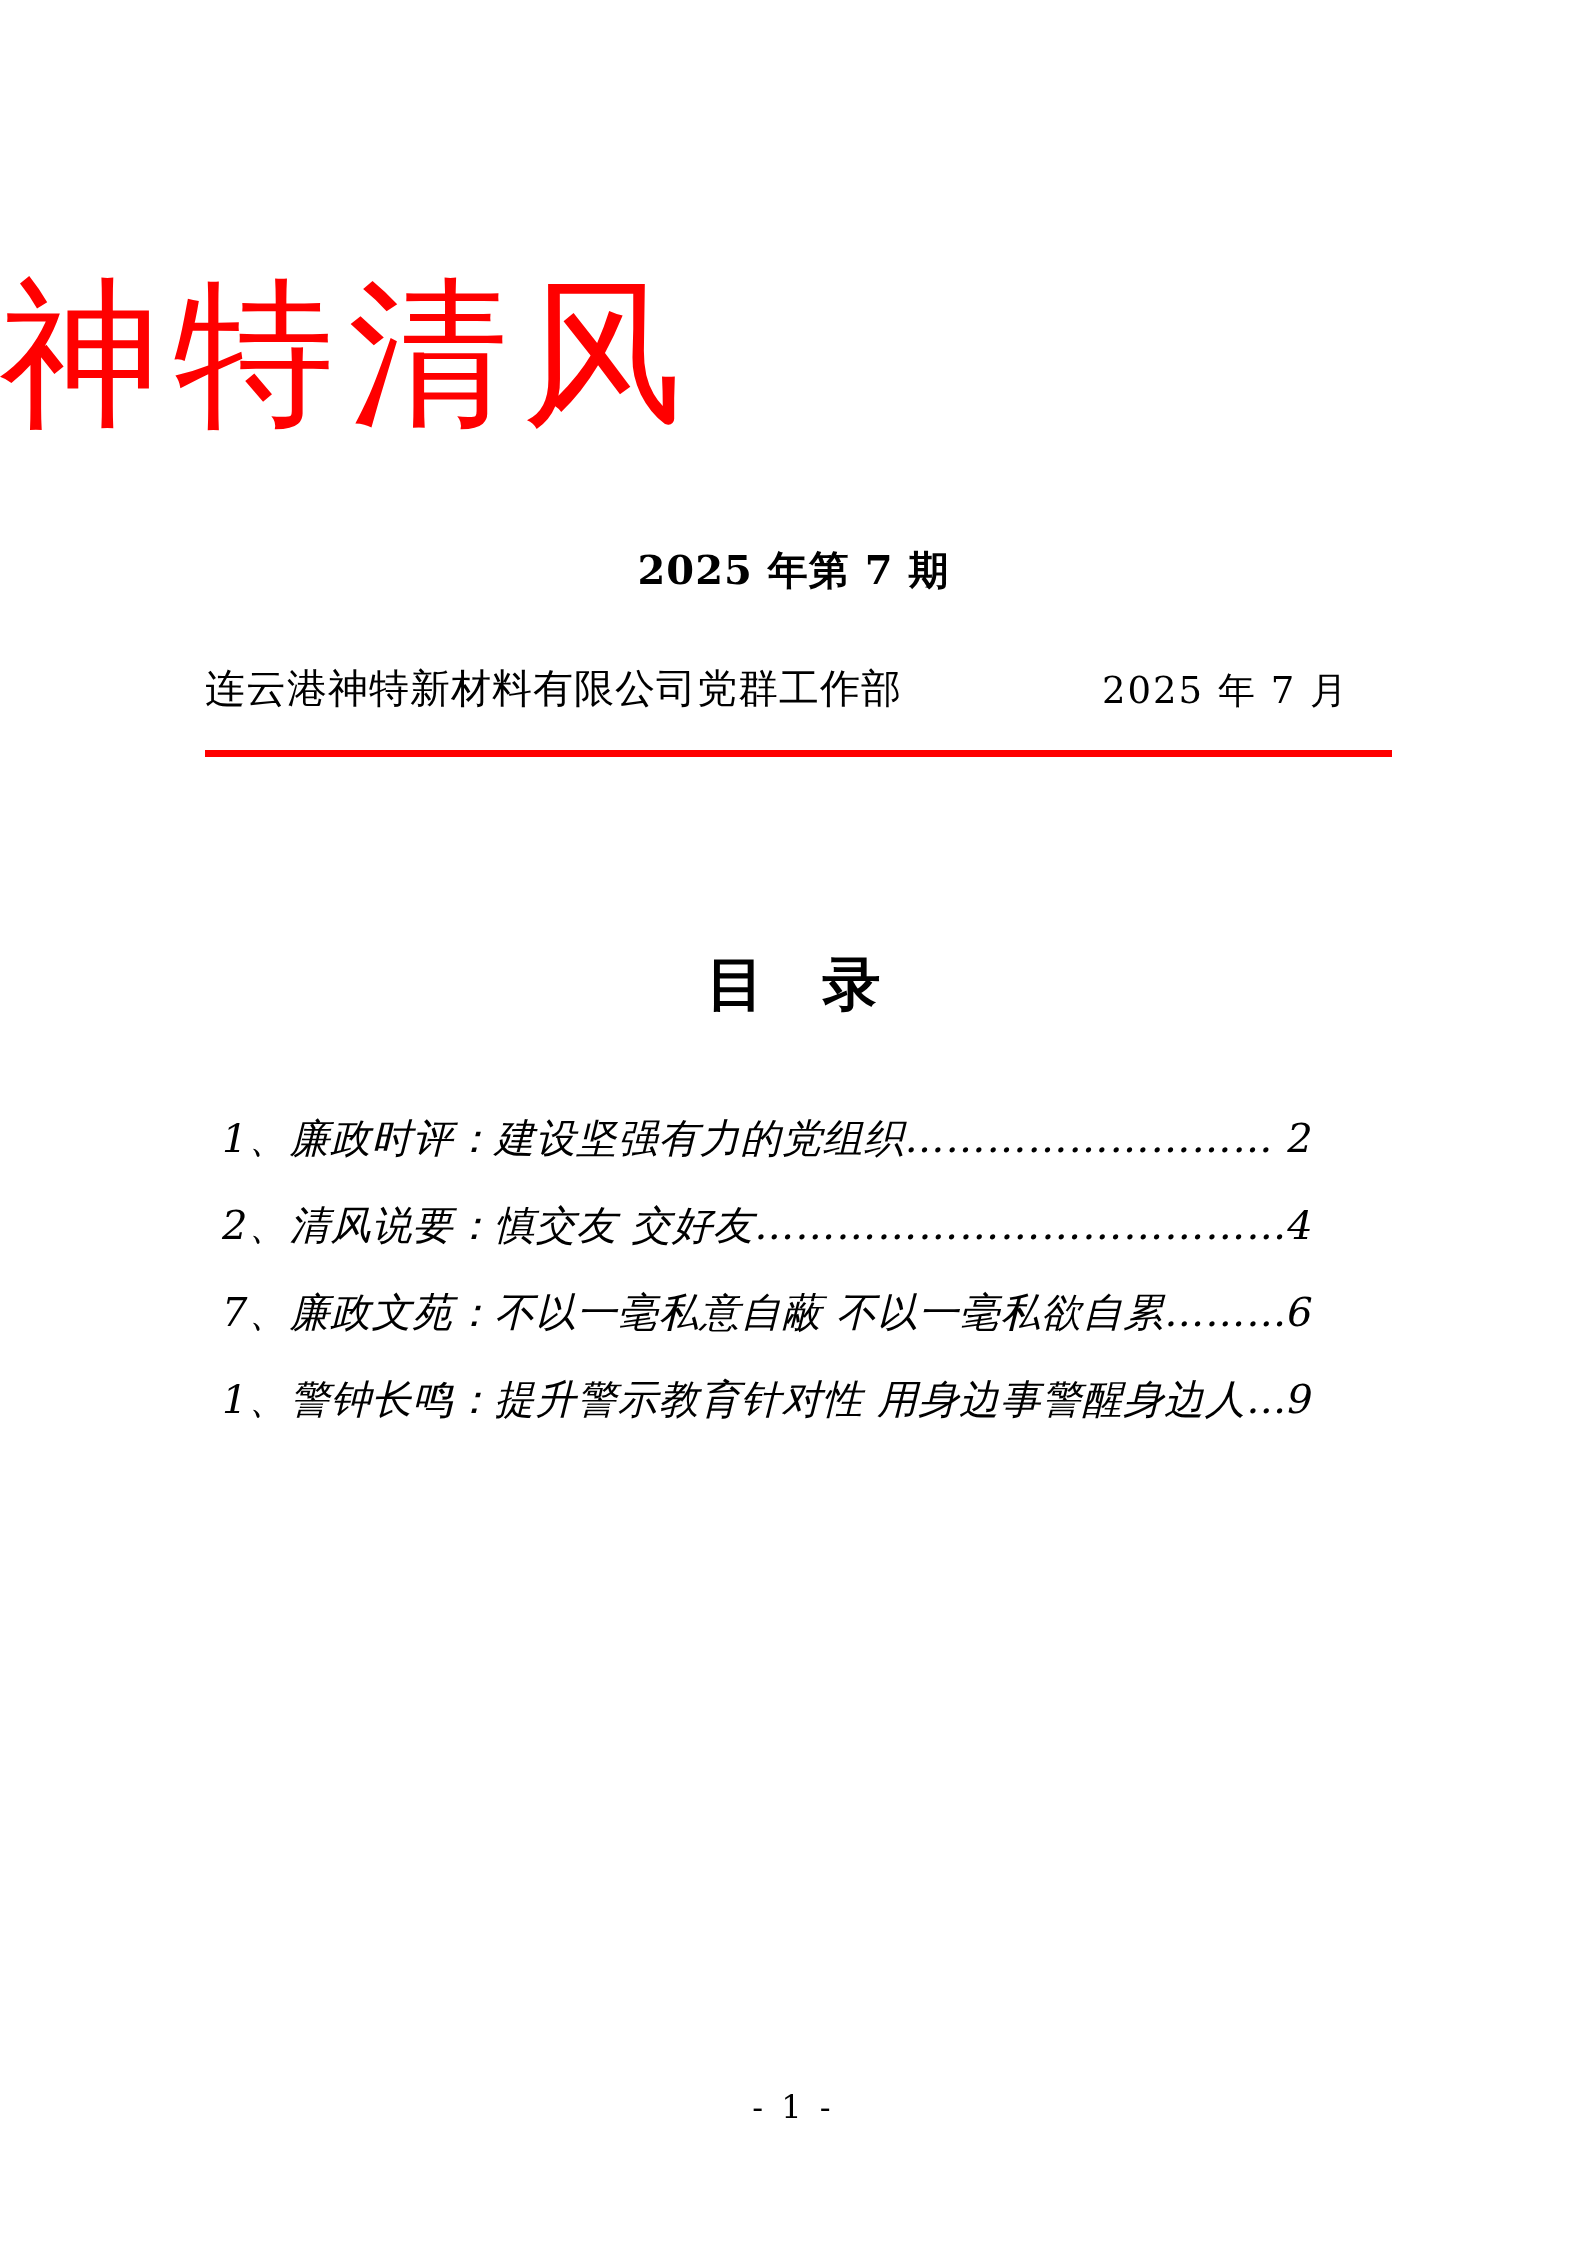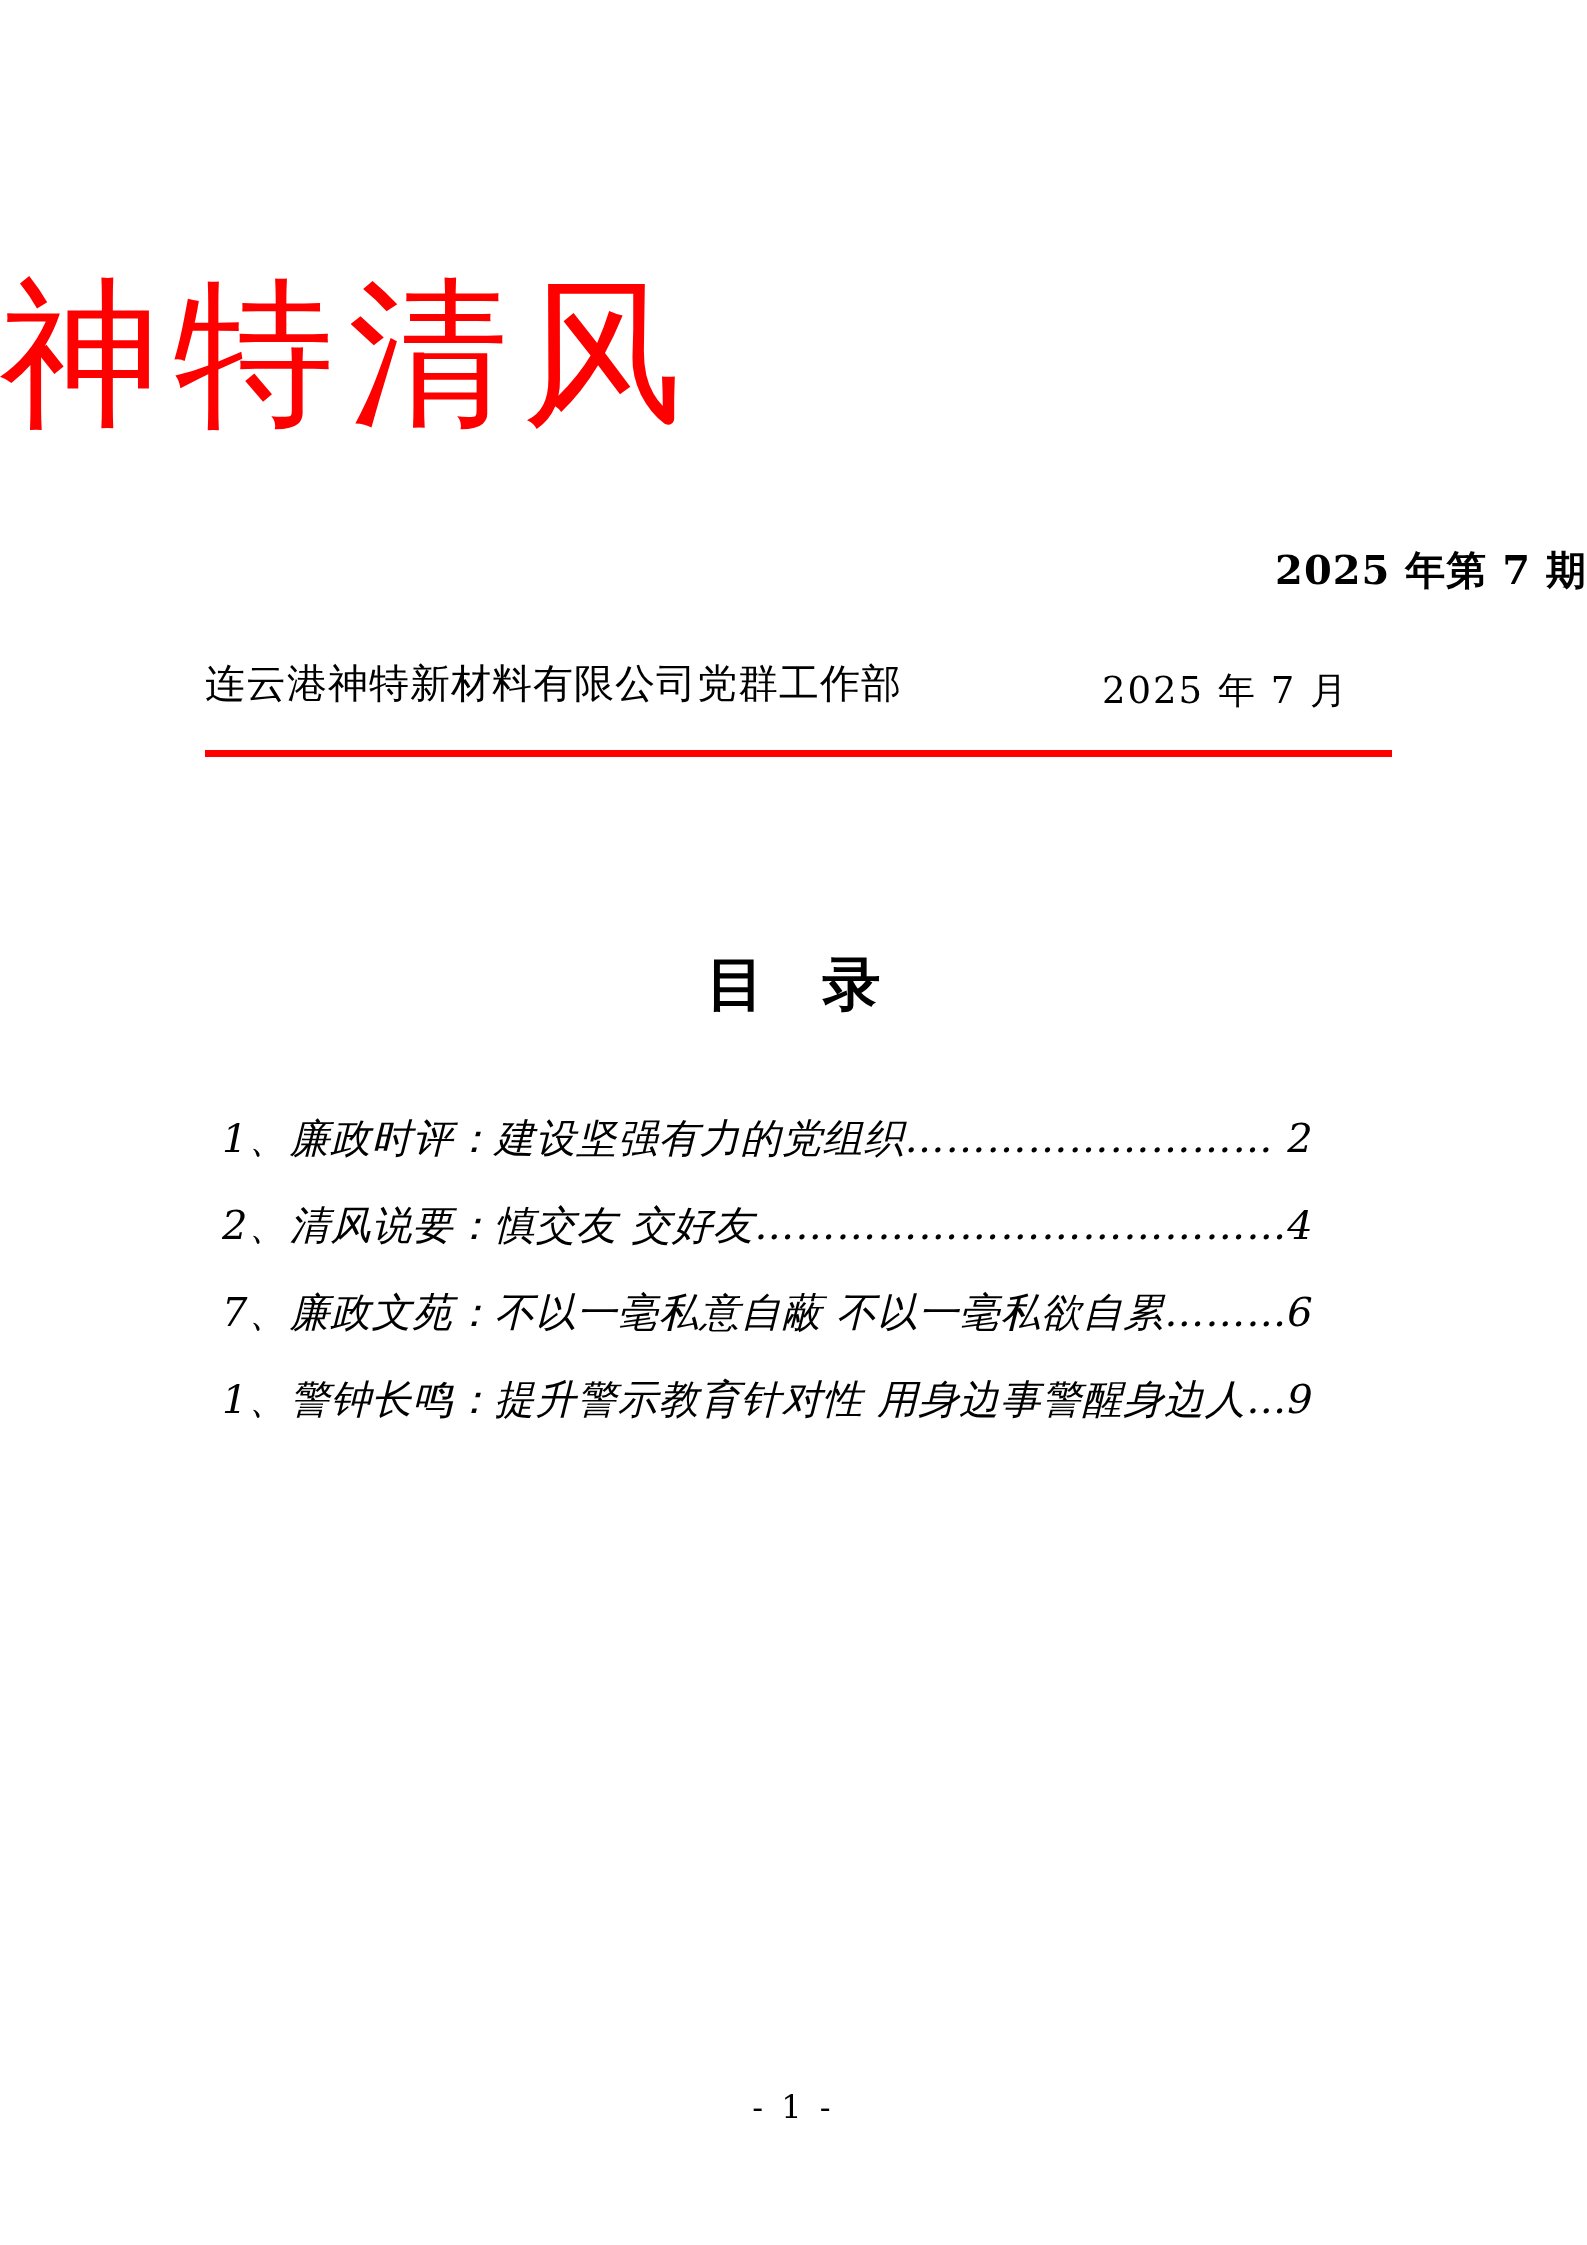--- a/index.html
+++ b/index.html
@@ -29,33 +29,33 @@
     letter-spacing: 14px;
     color: #ff0000;
     font-weight: 400;
     white-space: nowrap;
   }
   .issue-line {
     position: absolute;
     top: 543px;
     left: 0;
     width: 100%;
-    text-align: right;
+    text-align: center;
     font-size: 40px;
     font-weight: 700;
     letter-spacing: 1px;
   }
   .masthead-row {
     position: absolute;
     top: 656px;
     left: 205px;
     right: 200px;
     display: flex;
     justify-content: space-between;
-    align-items: flex-start;
+    align-items: flex-end;
   }
   .publisher {
     font-size: 40px;
     letter-spacing: 1px;
   }
   .issue-date {
     font-size: 37px;
     margin-right: 38px;
     letter-spacing: 2px;
     margin-top: 10px;

